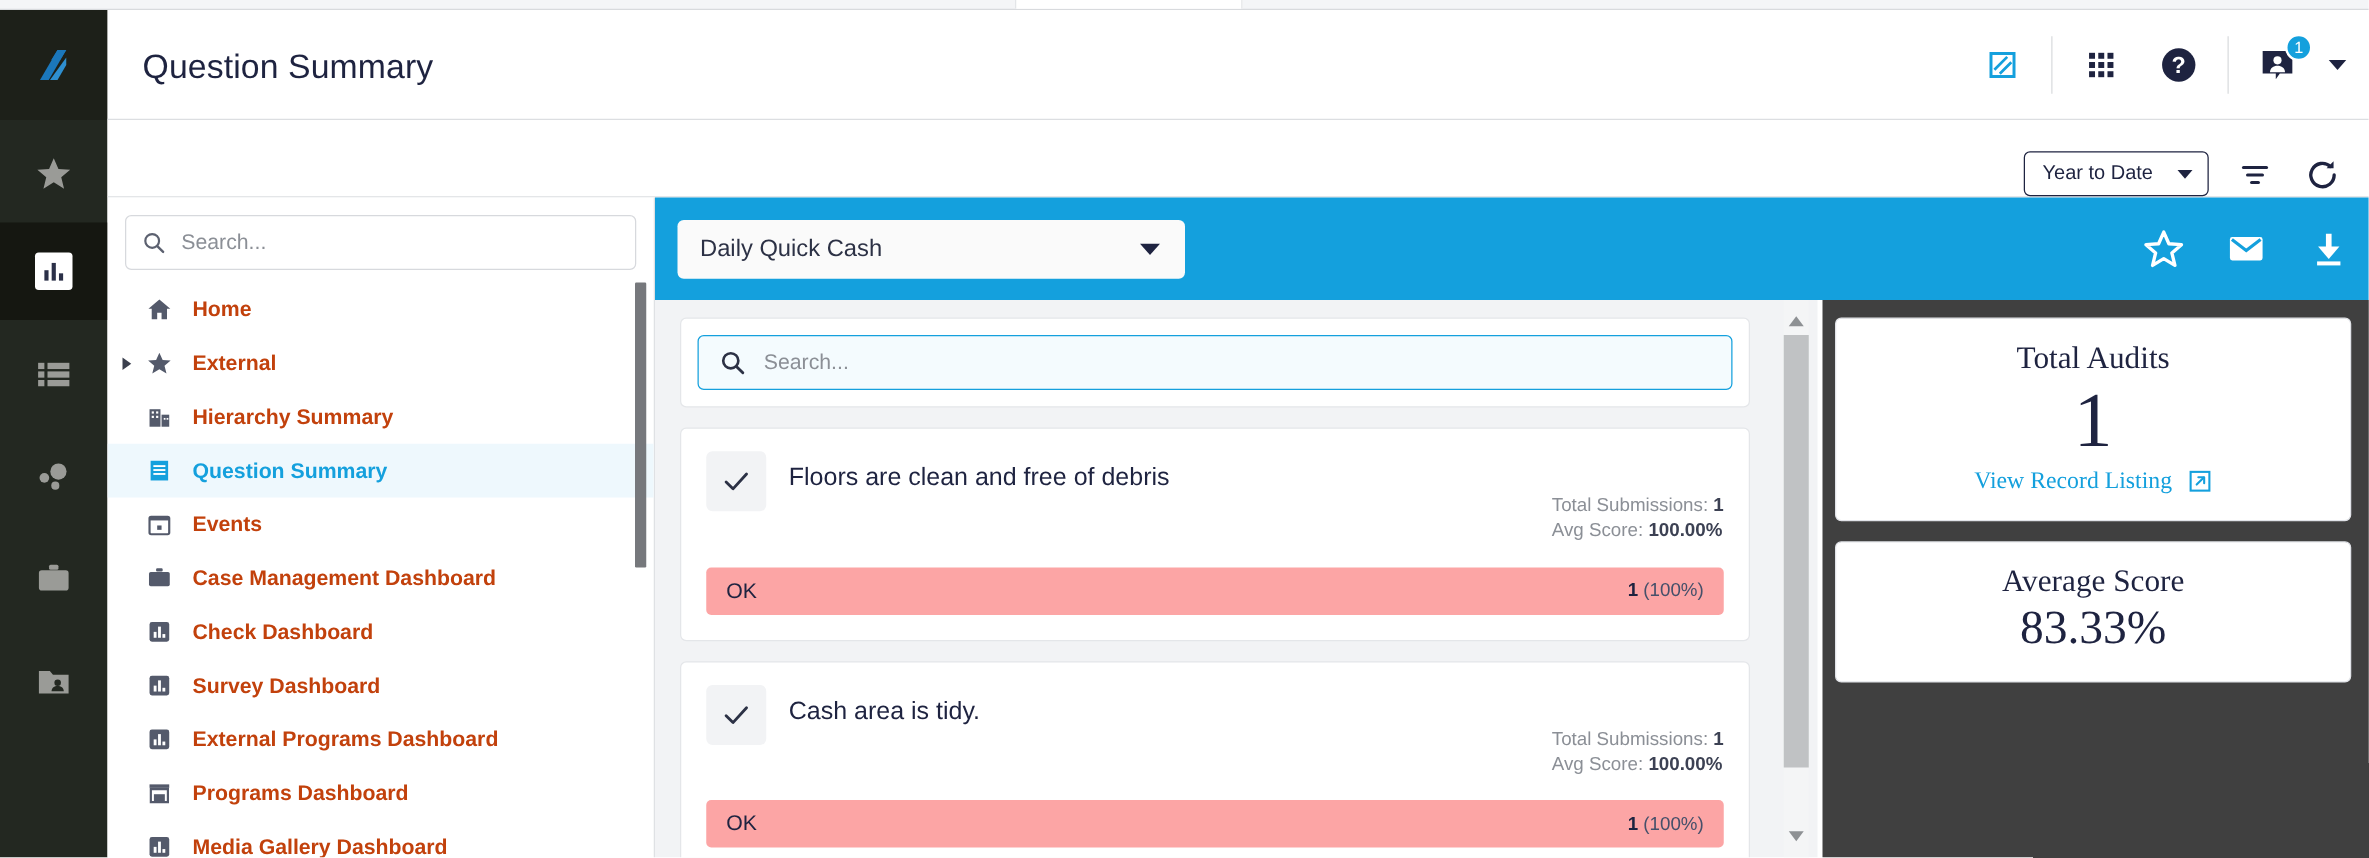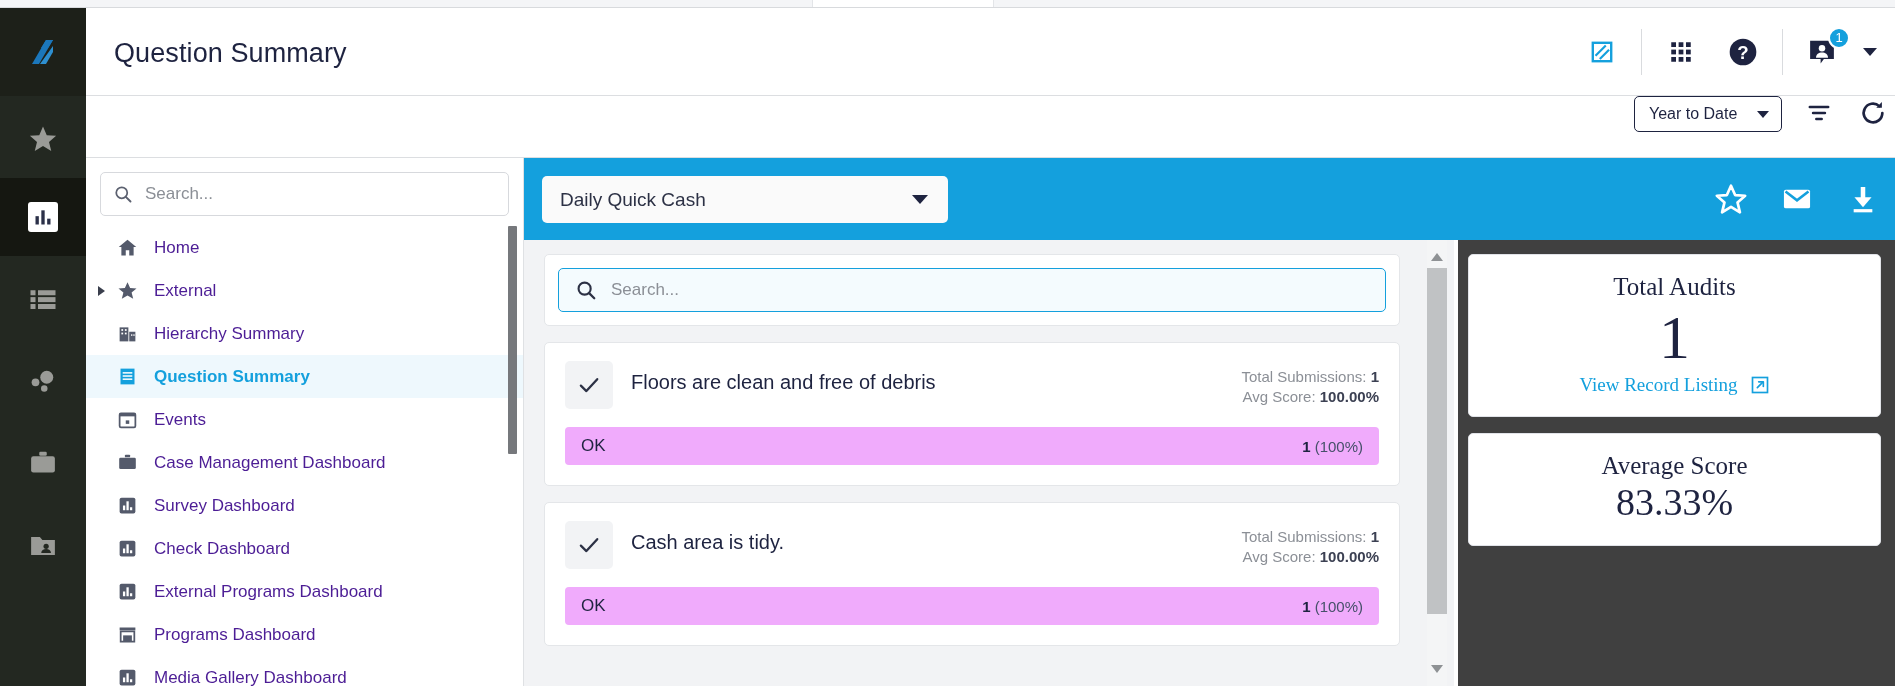--- a/index.html
+++ b/index.html
@@ -73,22 +73,22 @@
   .caret-dn {
     width: 0; height: 0; border-left: 7px solid transparent; border-right: 7px solid transparent;
     border-top: 8px solid #1e2340; margin-left: 10px; cursor: pointer;
   }
 
   
   .subbar {
     position: absolute; left: 86px; top: 96px; width: 1809px; height: 62px;
     background: #ffffff; border-bottom: 1px solid #dcdee1;
   }
-  .sub-right { position: absolute; right: 5px; top: 0; height: 61px;
-    display: flex; align-items: flex-start; gap: 20px; }
+  .sub-right { position: absolute; right: 20px; top: 0; height: 61px;
+    display: flex; align-items: flex-end; gap: 20px; }
   .ytd-select {
     height: 36px; min-width: 148px; border: 1px solid #1e2340; border-radius: 5px;
     background: #fff; display: flex; align-items: center; justify-content: space-between;
     padding: 0 12px 0 14px; font-size: 16px; color: #1e2340; cursor: pointer; gap: 14px;
   }
   .sel-caret {
     width: 0; height: 0; border-left: 6px solid transparent; border-right: 6px solid transparent;
     border-top: 7px solid #1e2340;
   }
   .sub-icon { width: 34px; height: 34px; display:flex; align-items:center; justify-content:center; cursor:pointer; }
@@ -104,21 +104,21 @@
     height: 44px; border: 1px solid #d7d9dd; border-radius: 5px; background: #fff;
     display: flex; align-items: center; padding: 0 12px; gap: 12px; cursor: text;
   }
   .nav-search-ph { font-size: 17px; color: #8b8f96; }
   .nav-list { padding-top: 4px; }
   .nav-item {
     height: 43px; display: flex; align-items: center; padding-left: 30px; gap: 16px;
     cursor: pointer; position: relative;
   }
   .nav-item.active { background: #eef8fd; }
-  .nav-item .label { font-size: 17px; color: #4c1d95; white-space: nowrap; }
+  .nav-item .label { font-size: 17px; color: #c2410c; white-space: nowrap; font-weight: bold; }
   .nav-item.active .label { color: #14a0dd; font-weight: bold; }
   .nav-ico { width: 22px; height: 22px; display: flex; align-items: center; justify-content: center; flex: 0 0 22px; }
   .nav-expander {
     position: absolute; left: 12px; top: 50%; transform: translateY(-50%);
     width: 0; height: 0; border-top: 5px solid transparent; border-bottom: 5px solid transparent;
     border-left: 7px solid #3a3f4d;
   }
   .nav-scrollbar {
     position: absolute; right: 6px; top: 68px; width: 9px; height: 452px;
   }
@@ -161,25 +161,25 @@
   .qcard {
     margin: 16px 20px 0 20px; background: #fff; border: 1px solid #e4e6e9; border-radius: 5px;
     padding: 18px 20px 20px 20px;
   }
   .qhead { display: flex; align-items: flex-start; }
   .qcheck {
     width: 48px; height: 48px; background: #f2f3f5; border-radius: 5px;
     display: flex; align-items: center; justify-content: center; flex: 0 0 48px;
   }
   .qtext { font-size: 20px; color: #1e2340; margin-left: 18px; padding-top: 10px; flex: 1 1 auto; }
-  .qstats { text-align: right; padding-top: 6px; white-space: nowrap; }
+  .qstats { text-align: left; padding-top: 6px; white-space: nowrap; margin-top: 28px; }
   .qstat-line { font-size: 15px; color: #8b8f96; line-height: 1.35; }
   .qstat-line b { color: #3c4153; font-weight: bold; }
   .qbar {
-    margin-top: 18px; height: 38px; background: #f0abfc; border-radius: 4px;
+    margin-top: 18px; height: 38px; background: #fca5a5; border-radius: 4px;
     display: flex; align-items: center; justify-content: space-between;
     padding: 0 16px; cursor: pointer;
   }
   .qbar .lbl { font-size: 17px; color: #1e2340; }
   .qbar .cnt { font-size: 15px; color: #46506a; }
   .qbar .cnt b { font-weight: bold; color: #1e2340; }
 
   
   .cscroll {
     position: absolute; left: 1420px; top: 240px; width: 34px; height: 446px;
@@ -447,35 +447,35 @@
         <span class="nav-ico">
           <svg width="21" height="21" viewBox="0 0 24 24">
             <rect x="3" y="3" width="18" height="18" rx="2.2" fill="#545a6b"></rect>
             <g fill="#ffffff">
                 <rect x="6.8" y="12" width="2.6" height="5.4"></rect>
                 <rect x="10.8" y="7.2" width="2.6" height="10.2"></rect>
                 <rect x="14.8" y="14" width="2.6" height="3.4"></rect>
               </g>
           </svg>
         </span>
-        <span class="label">Survey Dashboard</span>
+        <span class="label">Check Dashboard</span>
       </div>
 
       <div class="nav-item">
         <span class="nav-ico">
           <svg width="21" height="21" viewBox="0 0 24 24">
             <rect x="3" y="3" width="18" height="18" rx="2.2" fill="#545a6b"></rect>
             <g fill="#ffffff">
                 <rect x="6.8" y="12" width="2.6" height="5.4"></rect>
                 <rect x="10.8" y="7.2" width="2.6" height="10.2"></rect>
                 <rect x="14.8" y="14" width="2.6" height="3.4"></rect>
               </g>
           </svg>
         </span>
-        <span class="label">Check Dashboard</span>
+        <span class="label">Survey Dashboard</span>
       </div>
 
       <div class="nav-item">
         <span class="nav-ico">
           <svg width="21" height="21" viewBox="0 0 24 24">
             <rect x="3" y="3" width="18" height="18" rx="2.2" fill="#545a6b"></rect>
             <g fill="#ffffff">
                 <rect x="6.8" y="12" width="2.6" height="5.4"></rect>
                 <rect x="10.8" y="7.2" width="2.6" height="10.2"></rect>
                 <rect x="14.8" y="14" width="2.6" height="3.4"></rect>

